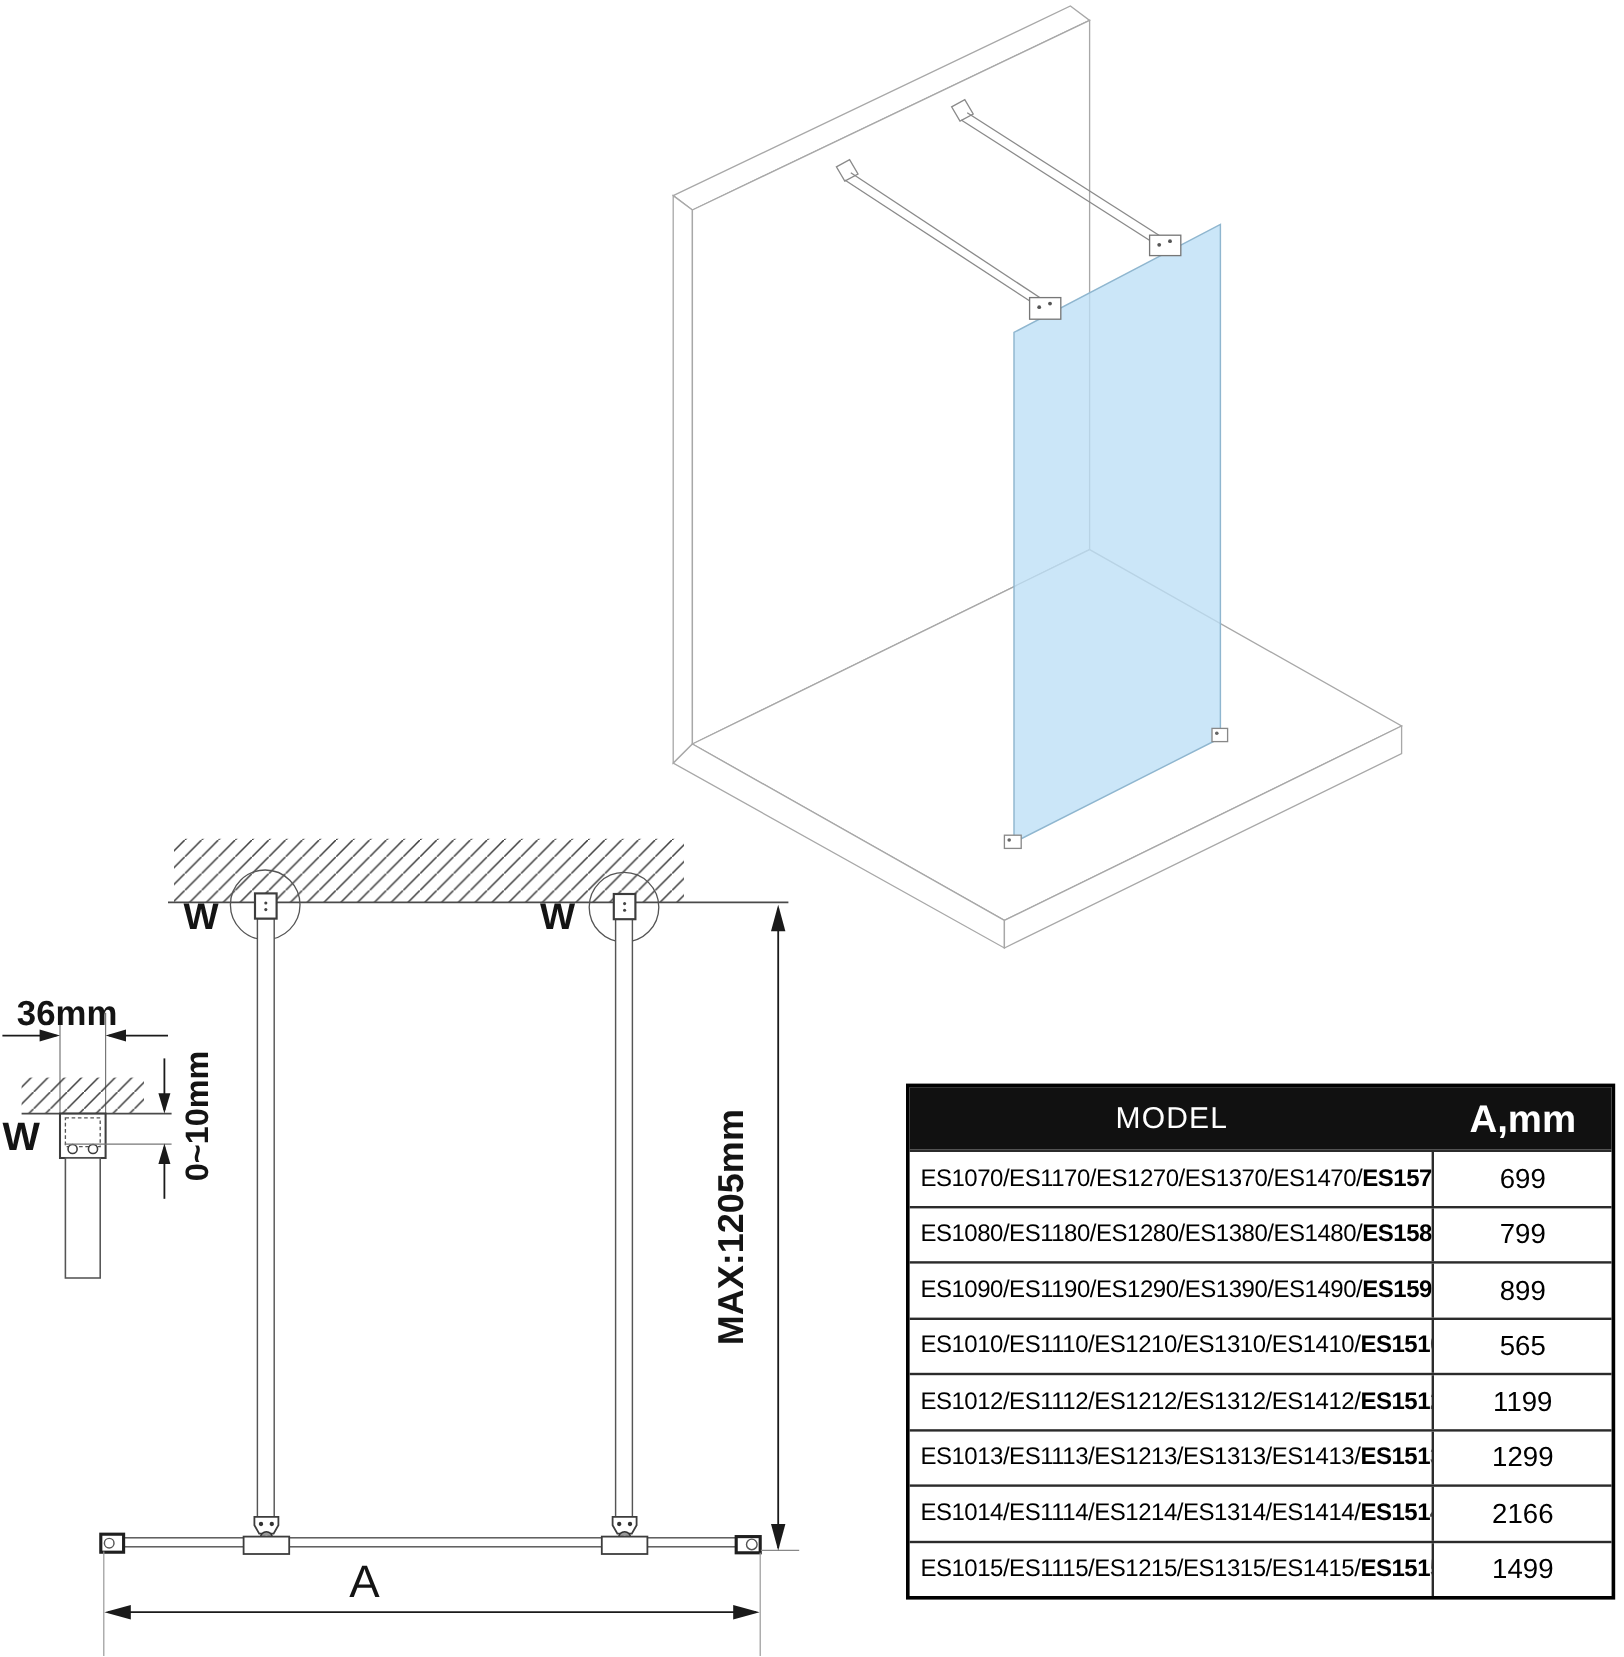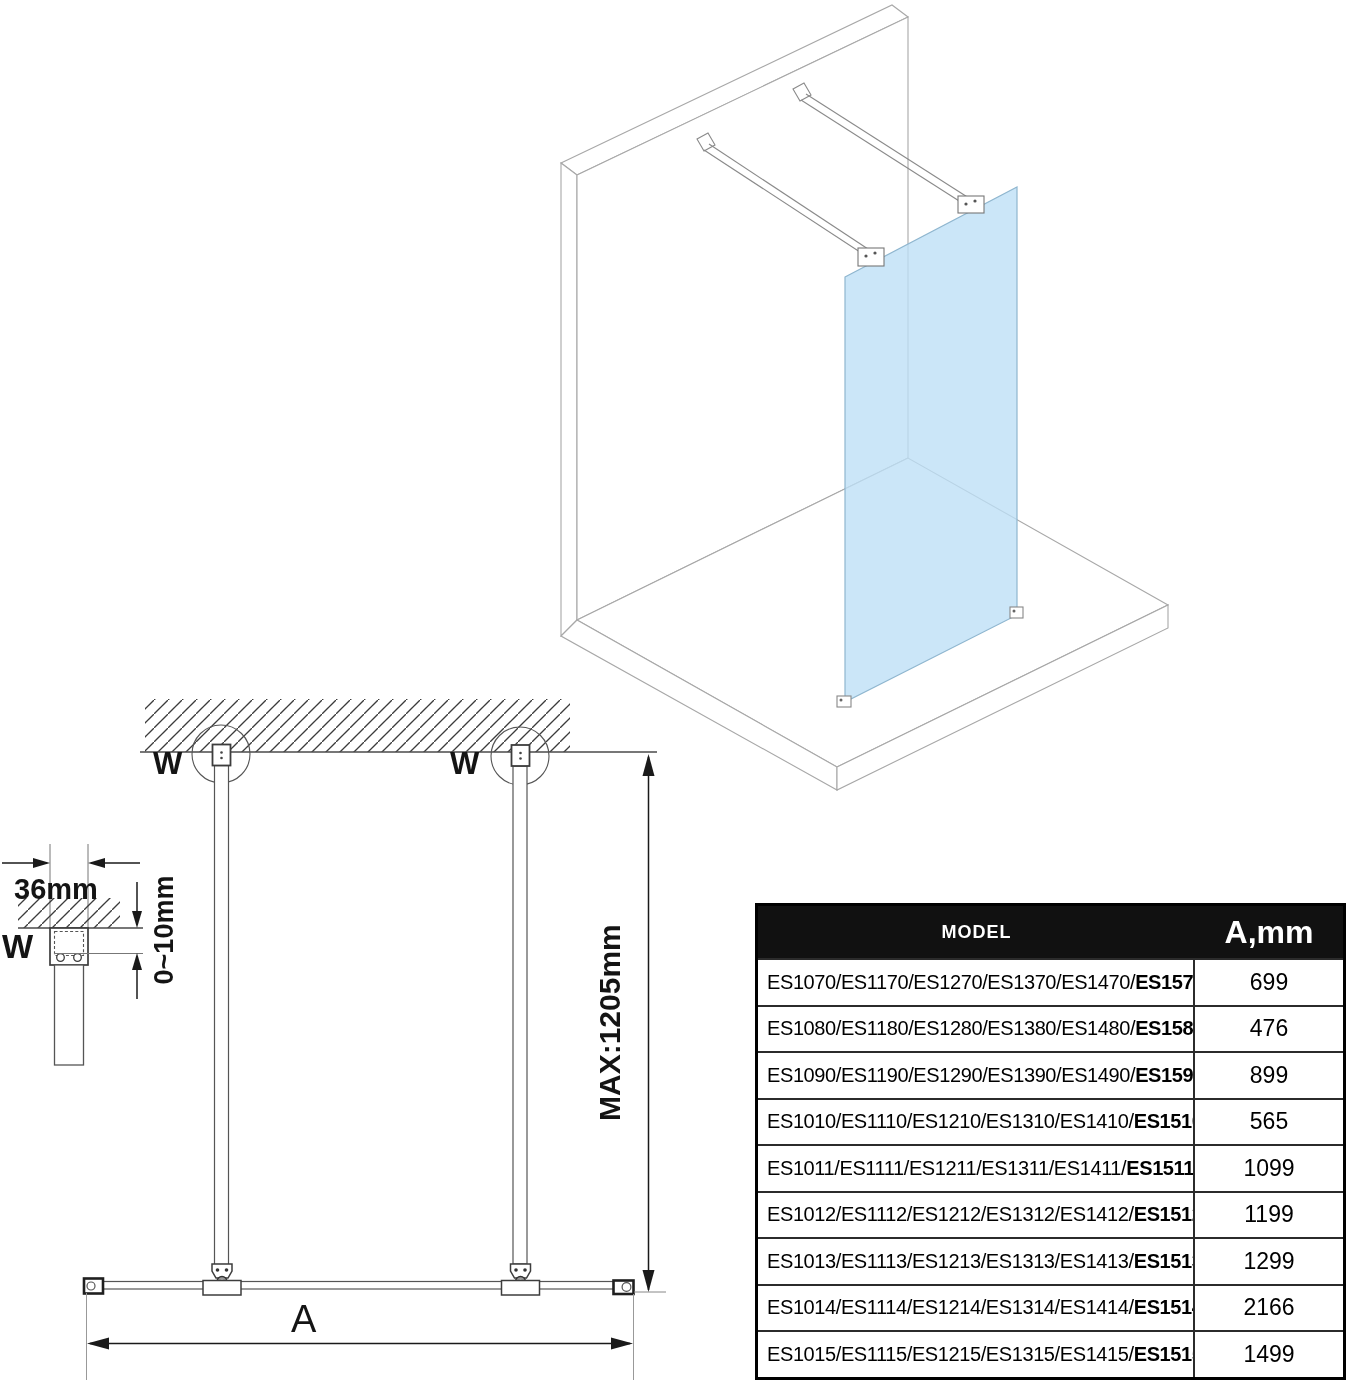--- a/index.html
+++ b/index.html
@@ -17,21 +17,21 @@
   
   .spec-table{
     position:absolute;left:755px;top:903px;width:585px;
     border:3px solid #000;background:#fff;
   }
   .spec-header{
     display:flex;align-items:stretch;height:52px;background:#111111;color:#fff;
   }
   .spec-header .c-model{
     flex:0 0 437px;display:flex;align-items:center;justify-content:center;
-    font-weight:bold;font-size:18px;letter-spacing:1px;
+    font-weight:normal;font-size:25px;letter-spacing:1px;
   }
   .spec-header .c-a{
     flex:1;display:flex;align-items:center;justify-content:center;
     font-weight:bold;font-size:32px;
   }
   .spec-row{
     display:flex;height:44.5px;border-top:2px solid #2b2b2b;color:#000;
   }
   .spec-row .c-model{
     flex:0 0 437px;display:flex;align-items:center;
@@ -186,21 +186,21 @@
       <path d="M54,953.5 L143,953.5" stroke="#777777" stroke-width="1"></path>
       <g stroke="#1a1a1a" stroke-width="1.5" fill="#1a1a1a">
         <path d="M137,882 L137,925" fill="none"></path>
         <polygon points="137,928 132,911 142,911" stroke="none"></polygon>
         <path d="M137,999 L137,956" fill="none"></path>
         <polygon points="137,953 132,970 142,970" stroke="none"></polygon>
       </g>
     </g>
   </svg>
 
-  <div class="lbl lbl-bold" style="left:14px;top:829px;font-size:29px;margin-top:44px;">36mm</div>
+  <div class="lbl lbl-bold" style="left:14px;top:829px;font-size:29px;">36mm</div>
   <div class="lbl lbl-bold" style="left:2px;top:928px;font-size:33px;">W</div>
   <div class="lbl lbl-bold rot" style="left:107px;top:916px;width:112px;height:28px;font-size:27px;">0~10mm</div>
   <div class="lbl lbl-bold" style="left:153px;top:746px;font-size:31px;">W</div>
   <div class="lbl lbl-bold" style="left:450px;top:746px;font-size:31px;">W</div>
   <div class="lbl lbl-bold rot" style="left:510px;top:1008px;width:196px;height:30px;font-size:30px;">MAX:1205mm</div>
   <div class="lbl" style="left:291px;top:1298px;font-size:38px;">A</div>
 
   <div class="spec-table">
     <div class="spec-header">
       <div class="c-model">MODEL</div>
@@ -212,45 +212,38 @@
           <span>ES1070/ES1170/ES1270/ES1370/ES1470/</span>
           <span class="m-bold">ES1570</span>
         </div>
       <div class="c-a">699</div>
     </div>
     <div class="spec-row">
       <div class="c-model">
           <span>ES1080/ES1180/ES1280/ES1380/ES1480/</span>
           <span class="m-bold">ES1580</span>
         </div>
-      <div class="c-a">476</div>
+      <div class="c-a">799</div>
     </div>
     <div class="spec-row">
       <div class="c-model">
           <span>ES1090/ES1190/ES1290/ES1390/ES1490/</span>
           <span class="m-bold">ES1590</span>
         </div>
       <div class="c-a">899</div>
     </div>
     <div class="spec-row">
       <div class="c-model">
           <span>ES1010/ES1110/ES1210/ES1310/ES1410/</span>
           <span class="m-bold">ES1510</span>
         </div>
       <div class="c-a">565</div>
     </div>
     <div class="spec-row">
       <div class="c-model">
-          <span>ES1011/ES1111/ES1211/ES1311/ES1411/</span>
-          <span class="m-bold">ES1511</span>
-        </div>
-      <div class="c-a">1099</div>
-    </div>
-    <div class="spec-row">
-      <div class="c-model">
           <span>ES1012/ES1112/ES1212/ES1312/ES1412/</span>
           <span class="m-bold">ES1512</span>
         </div>
       <div class="c-a">1199</div>
     </div>
     <div class="spec-row">
       <div class="c-model">
           <span>ES1013/ES1113/ES1213/ES1313/ES1413/</span>
           <span class="m-bold">ES1513</span>
         </div>

